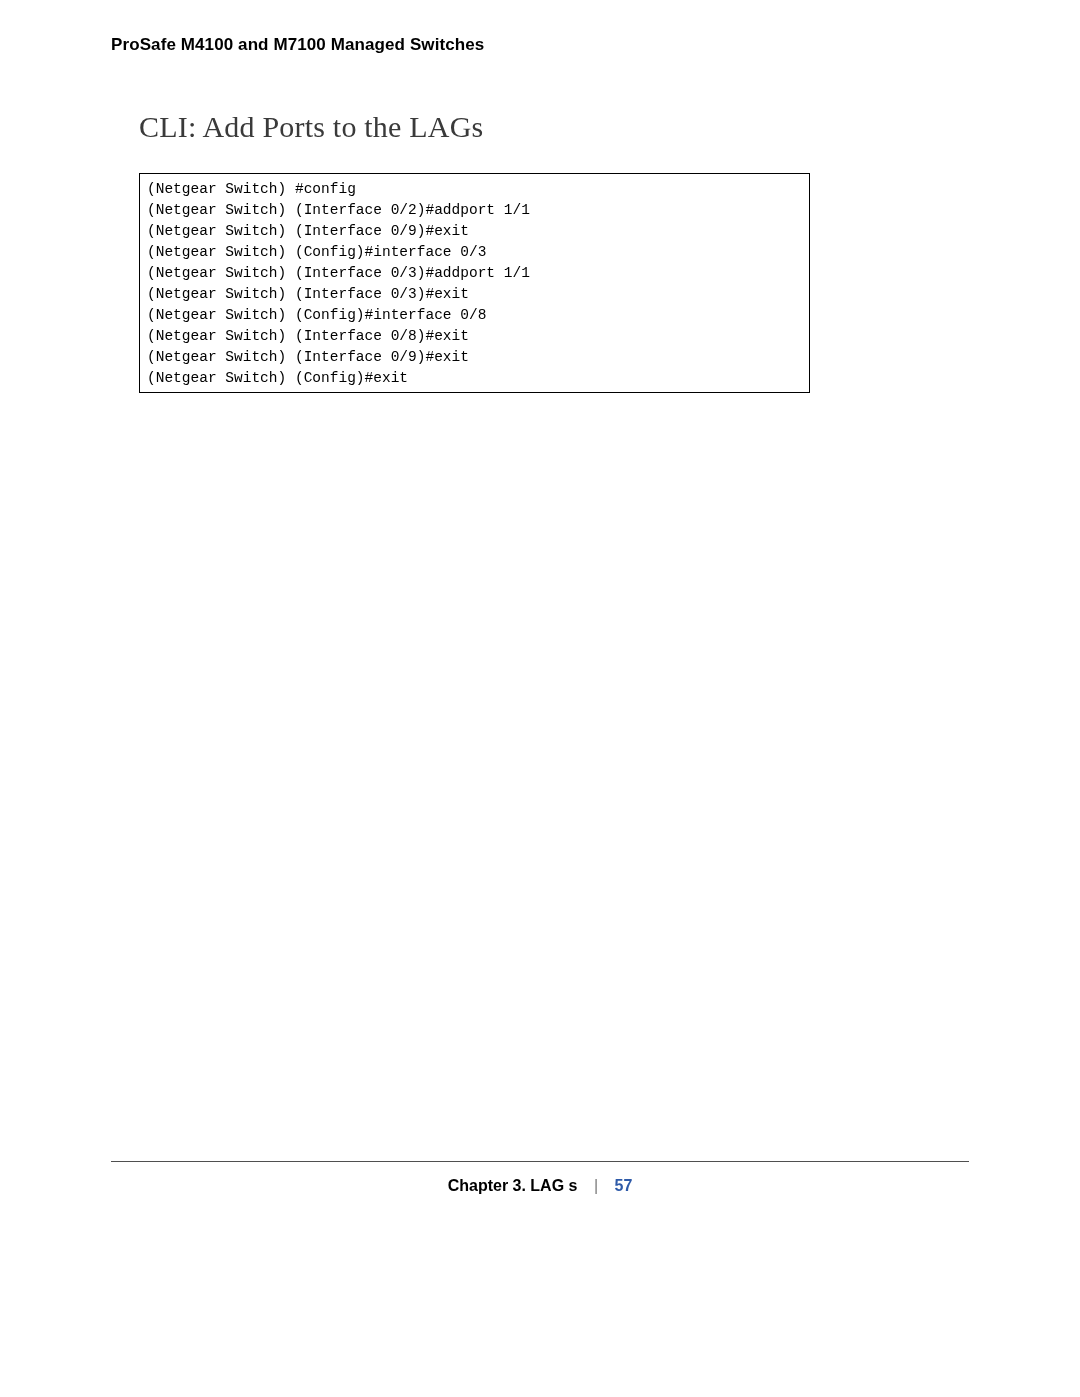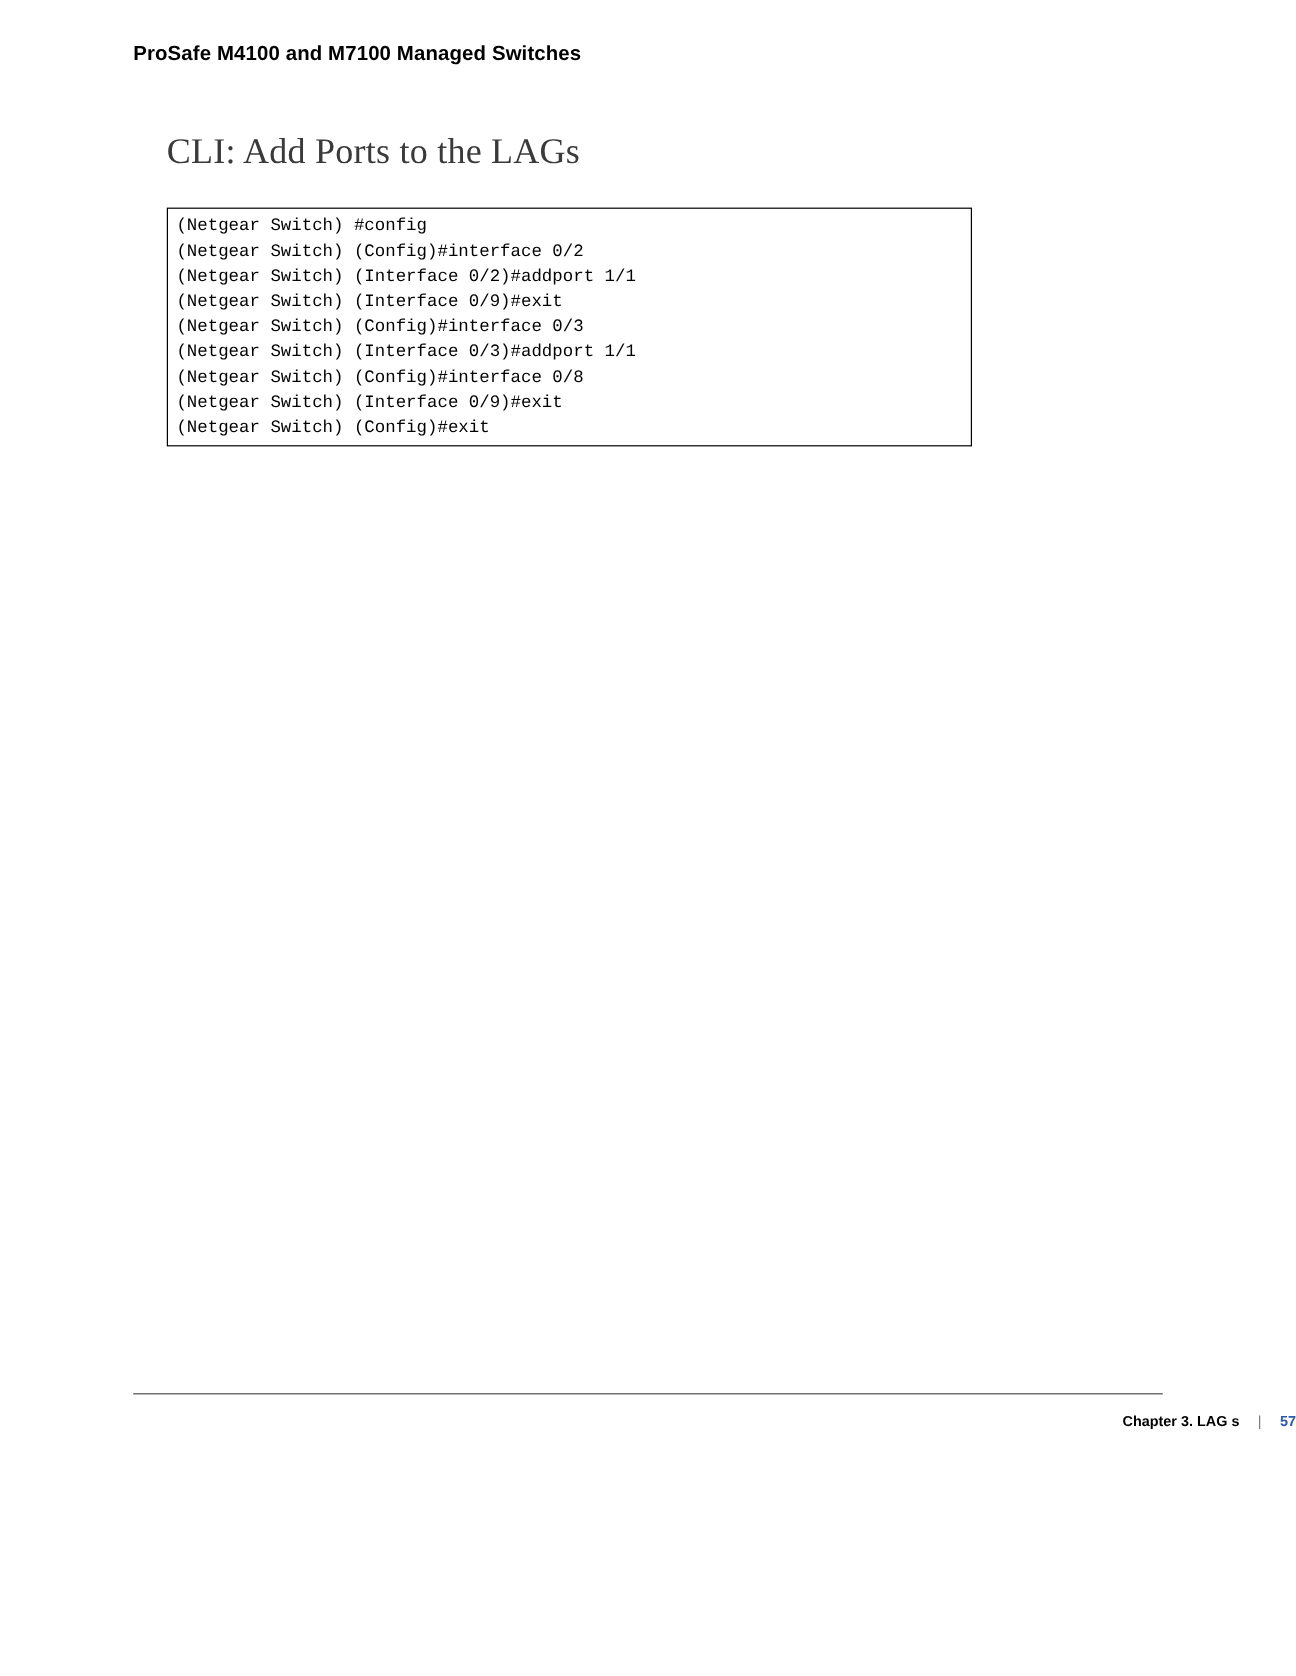--- a/index.html
+++ b/index.html
@@ -56,23 +56,23 @@
     left: 111px;
     top: 1161px;
     width: 858px;
     height: 0;
     border-top: 1.5px solid #4f4f4f;
   }
   .footer {
     position: absolute;
     top: 1177px;
     width: 1080px;
-    font-size: 12px;
+    font-size: 16px;
     font-weight: bold;
-    text-align: right;
+    text-align: center;
   }
   .footer .chapter {
     color: #000000;
   }
   .footer .sep {
     color: #7a7a7a;
     padding: 0 12px;
     font-weight: normal;
   }
   .footer .pagenum {
@@ -83,26 +83,27 @@
 <body>
 
 <div class="page">
 
   <div class="header-title">ProSafe M4100 and M7100 Managed Switches</div>
 
   <div class="section-heading">CLI: Add Ports to the LAGs</div>
 
   <div class="code-box">
     <div class="code-line">(Netgear Switch) #config</div>
-    <div class="code-line">(Netgear Switch) (Config)#interface 0/2</div>
     <div class="code-line">(Netgear Switch) (Interface 0/2)#addport 1/1</div>
     <div class="code-line">(Netgear Switch) (Interface 0/9)#exit</div>
     <div class="code-line">(Netgear Switch) (Config)#interface 0/3</div>
     <div class="code-line">(Netgear Switch) (Interface 0/3)#addport 1/1</div>
+    <div class="code-line">(Netgear Switch) (Interface 0/3)#exit</div>
     <div class="code-line">(Netgear Switch) (Config)#interface 0/8</div>
+    <div class="code-line">(Netgear Switch) (Interface 0/8)#exit</div>
     <div class="code-line">(Netgear Switch) (Interface 0/9)#exit</div>
     <div class="code-line">(Netgear Switch) (Config)#exit</div>
   </div>
 
   <div class="footer-rule"></div>
 
   <div class="footer">
     <span class="chapter">Chapter 3.  LAG s</span>
     <span class="sep">|</span>
     <span class="pagenum">57</span>

